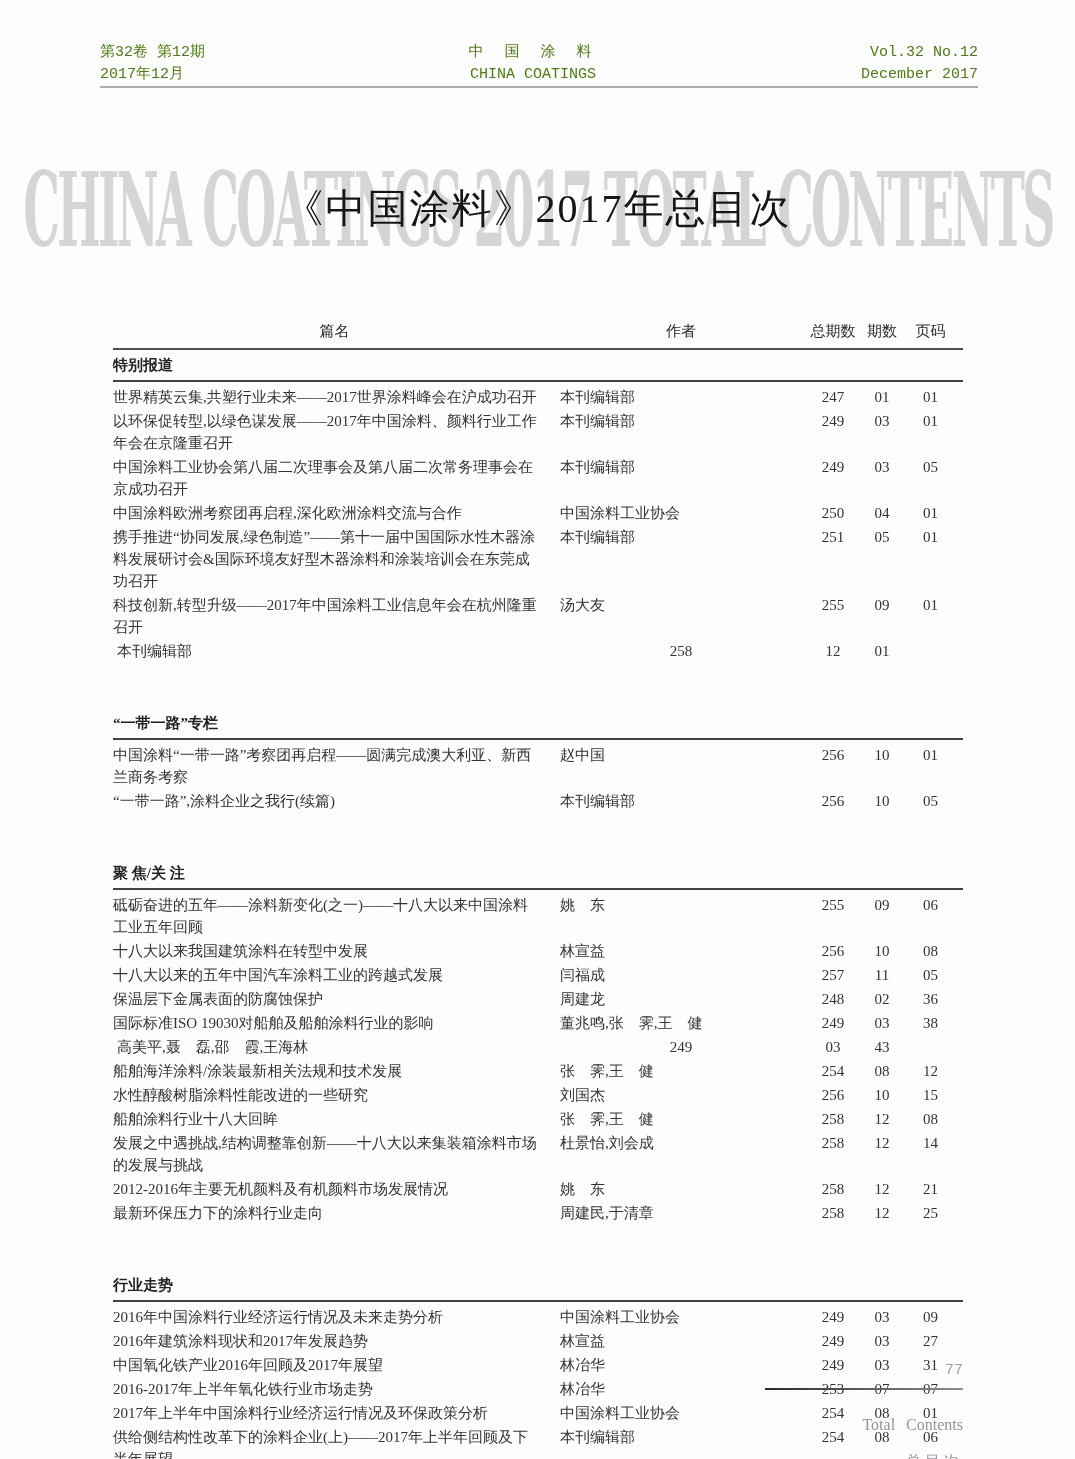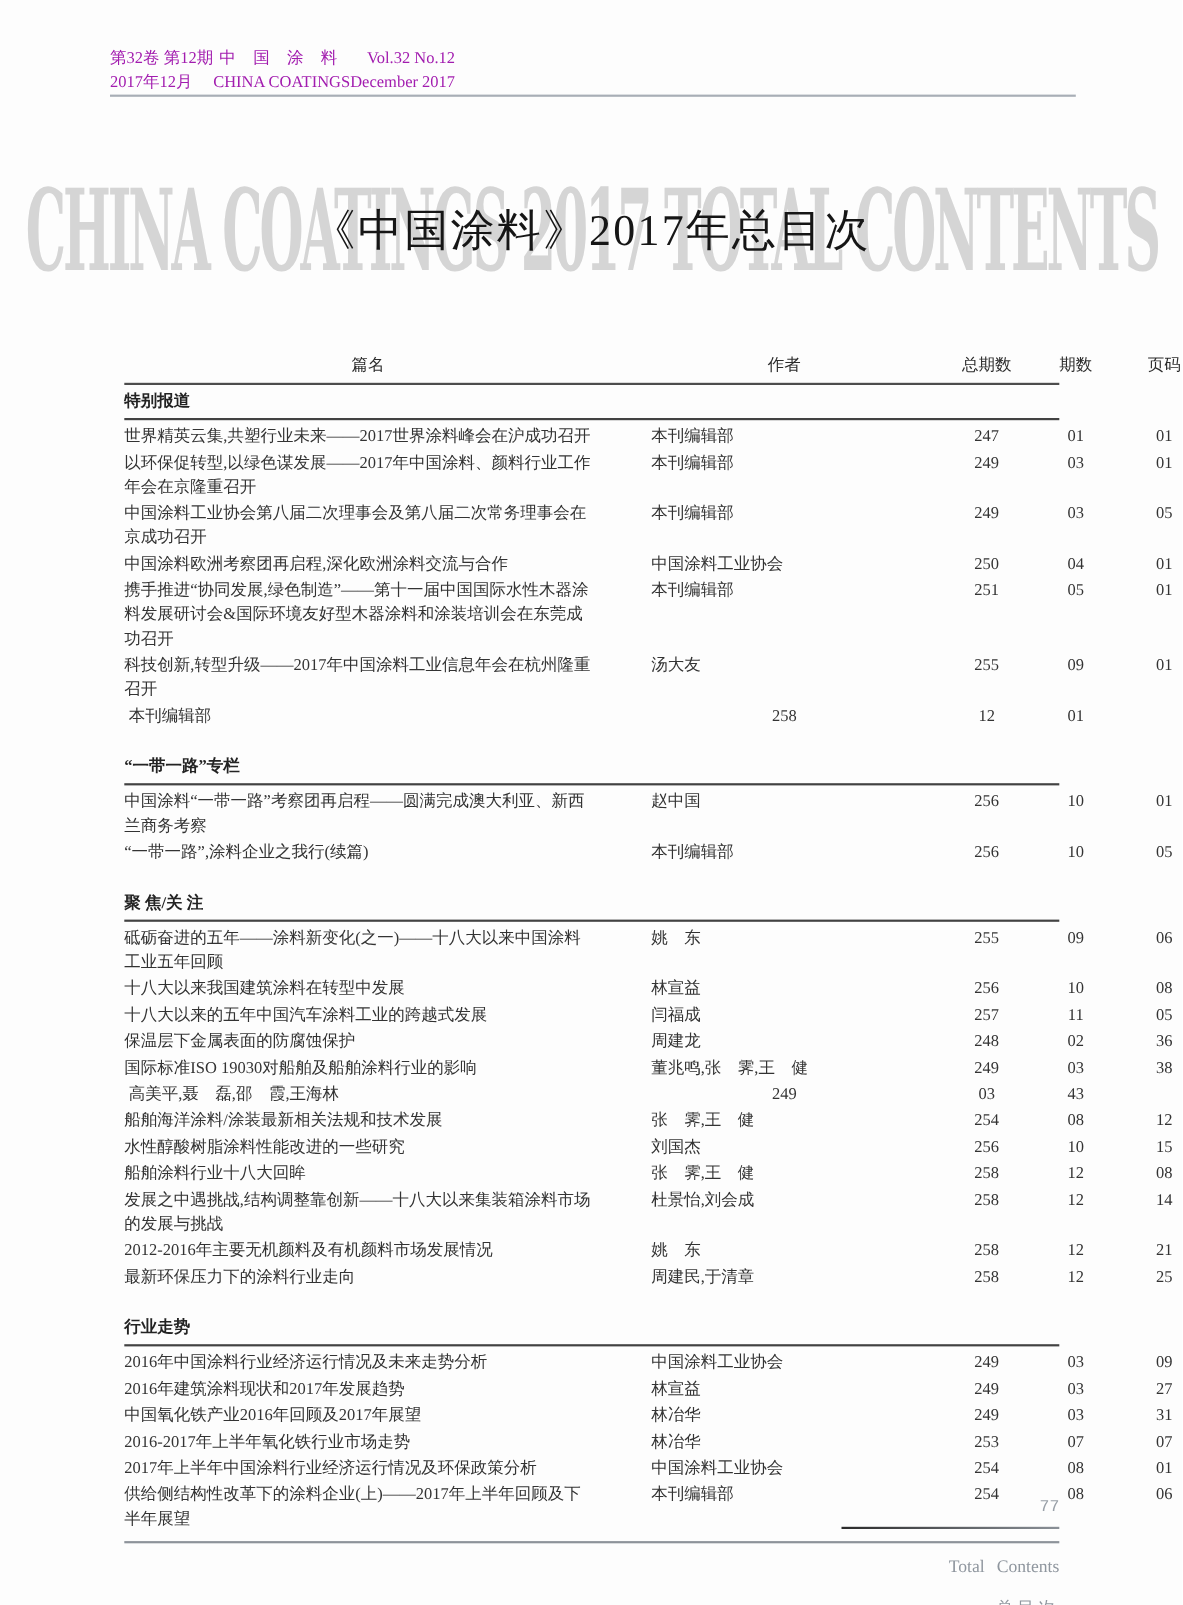--- a/index.html
+++ b/index.html
@@ -12,24 +12,25 @@
     background: #fdfdfd;
     overflow: hidden;
     margin: 0 auto;
   }
 
   
   .running-head {
     position: absolute;
     top: 42px; left: 100px; right: 97px;
     display: flex;
-    color: #a21caf;
+    justify-content: space-between;
+    color: #4d7c0f;
     font-size: 15px;
     line-height: 22px;
-    font-family: Liberation Serif, serif;
+    font-family: Liberation Mono, monospace;
   }
   .running-head .col { white-space: nowrap; }
   .running-head .col.center { text-align: center; }
   .running-head .col.right  { text-align: right; }
   .rh-cn { letter-spacing: 6px; }
   .head-rule {
     position: absolute;
     top: 86px; left: 100px; right: 97px;
     height: 2px;
     background: #a8aeb6;
@@ -67,40 +68,39 @@
   .toc {
     position: absolute;
     top: 322px; left: 113px; width: 850px;
     font-size: 15px;
     color: #333333;
   }
   .trow {
     display: grid;
     grid-template-columns: 443px 250px 54px 44px 53px;
     align-items: start;
-    gap: 32px;
   }
   .toc-head {
     padding-bottom: 7px;
     border-bottom: 2px solid #4d4d4d;
     color: #2c2c2c;
   }
   .toc-head .hc { text-align: center; }
   .c-title  { padding-right: 14px; line-height: 22px; }
   .c-author { padding-left: 4px; line-height: 22px; white-space: nowrap; }
   .c-n { text-align: center; line-height: 22px; font-family: "Liberation Serif", serif; }
   .section-heading {
     font-weight: bold;
     color: #232323;
     line-height: 22px;
     padding: 4px 0 4px 0;
     border-bottom: 2px solid #424242;
     margin-bottom: 3px;
   }
-  .section-gap { margin-top: 19px; }
+  .section-gap { margin-top: 45px; }
   .toc .row { padding: 1px 0 1px 0; }
   .table-bottom-rule {
     height: 2px;
     background: #8d939a;
     margin-top: 8px;
   }
 
   
   .folio {
     position: absolute;

